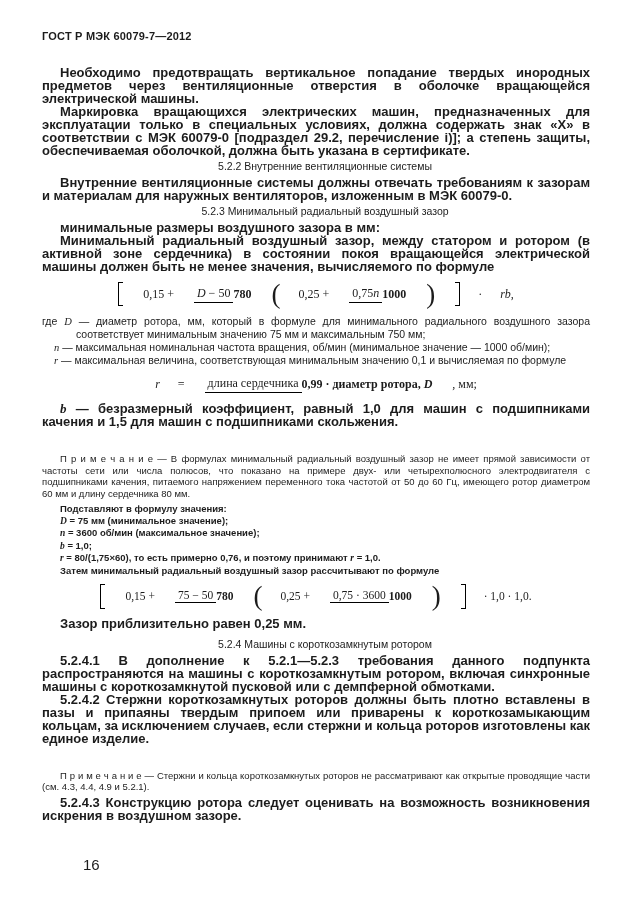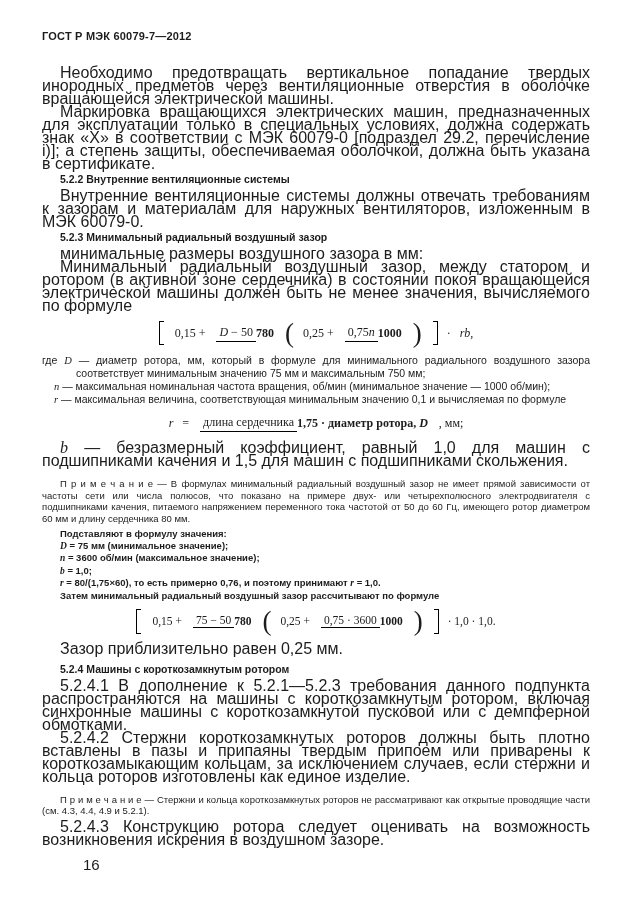--- a/index.html
+++ b/index.html
@@ -9,52 +9,53 @@
     font-family:"Liberation Sans", sans-serif;
     color:#1c1c1c;
     overflow:hidden;
   }
   .page { padding:30px 40px 0 42px; }
   .doc-header {
     font-size:11px; font-weight:bold; letter-spacing:0.2px;
     margin-bottom:24px;
   }
   .body-text {
-    font-size:16px; line-height:13px; text-align:justify;
+    font-size:13px; line-height:13px; text-align:justify;
     text-indent:18px;
+    font-weight:bold;
   }
   .heading {
-    font-size:10.5px; line-height:13px; font-weight:bold;
-    text-indent:18px; margin-top:3px; margin-bottom:3px;
+    font-size:10.5px; line-height:13px; font-weight:normal;
+    text-indent:18px; margin-top:3px; margin-bottom:3px;text-align:center;
   }
   .section-gap { margin-top:3px; }
 
   
   .formula-row {
     display:flex; justify-content:center; align-items:center;
     font-family:"Liberation Serif", serif; font-size:12px;
-    margin:9px 0 9px 0; gap:9px;
+    margin:9px 0 9px 0; gap:18px;
   }
   .formula-small { font-size:11.5px; margin:8px 0; }
   .sq-bracket { align-self:stretch; width:5px; }
   .sq-left  { border-left:1.4px solid #000; border-top:1.4px solid #000; border-bottom:1.4px solid #000; margin-right:2px; }
   .sq-right { border-right:1.4px solid #000; border-top:1.4px solid #000; border-bottom:1.4px solid #000; margin-left:2px; }
   .big-paren { font-size:27px; line-height:0.9; font-family:"Liberation Serif", serif; font-weight:400; transform:scaleY(1.05); }
   .frac { display:inline-flex; text-align:center; vertical-align:middle; margin:0 2px; }
   .frac .num { border-bottom:1px solid #000; padding:0 3px 1px 3px; }
   .frac .den { padding-top:1px;font-weight:bold; }
   .var { font-style:italic; font-family:"Liberation Serif", serif; }
   .fpart { white-space:nowrap; }
 
   
   .def-first { font-size:10.5px; line-height:13px; text-align:justify; padding-left:34px; text-indent:-34px; }
   .def-item  { font-size:10.5px; line-height:13px; text-align:justify; padding-left:34px; text-indent:-22px; }
 
   
-  .note-block { font-size:9.5px; line-height:11.5px; text-align:justify; margin-top:11px; }
+  .note-block { font-size:9.5px; line-height:11.5px; text-align:justify; margin-top:25px; }
   .note-block .note-para { text-indent:18px; }
   .note-line { font-size:9.5px; line-height:11.5px; text-indent:18px;font-weight:bold; }
   .note-gap { margin-top:4px; }
 
   .page-number {
     position:absolute; left:42px; top:856px;
     font-size:15px; color:#1c1c1c;margin-left:41px;
   }
 </style>
 </head>
@@ -105,21 +106,21 @@
   <p class="def-item">
     <i class="var">r</i>
     <span>— максимальная величина, соответствующая минимальным значению 0,1 и вычисляемая по формуле</span>
   </p>
 
   <div class="formula-row">
     <i class="var">r</i>
     <span class="fpart">=</span>
     <span class="frac">
       <span class="num">длина сердечника</span>
-      <span class="den"><span>1,75 · диаметр ротора, </span><i class="var">D</i></span>
+      <span class="den"><span>0,99 · диаметр ротора, </span><i class="var">D</i></span>
     </span>
     <span class="fpart">, мм;</span>
   </div>
 
   <p class="body-text section-gap">
     <i class="var">b</i>
     <span>— безразмерный коэффициент, равный 1,0 для машин с подшипниками качения и 1,5 для машин с подшипниками скольжения.</span>
   </p>
 
   <div class="note-block">

